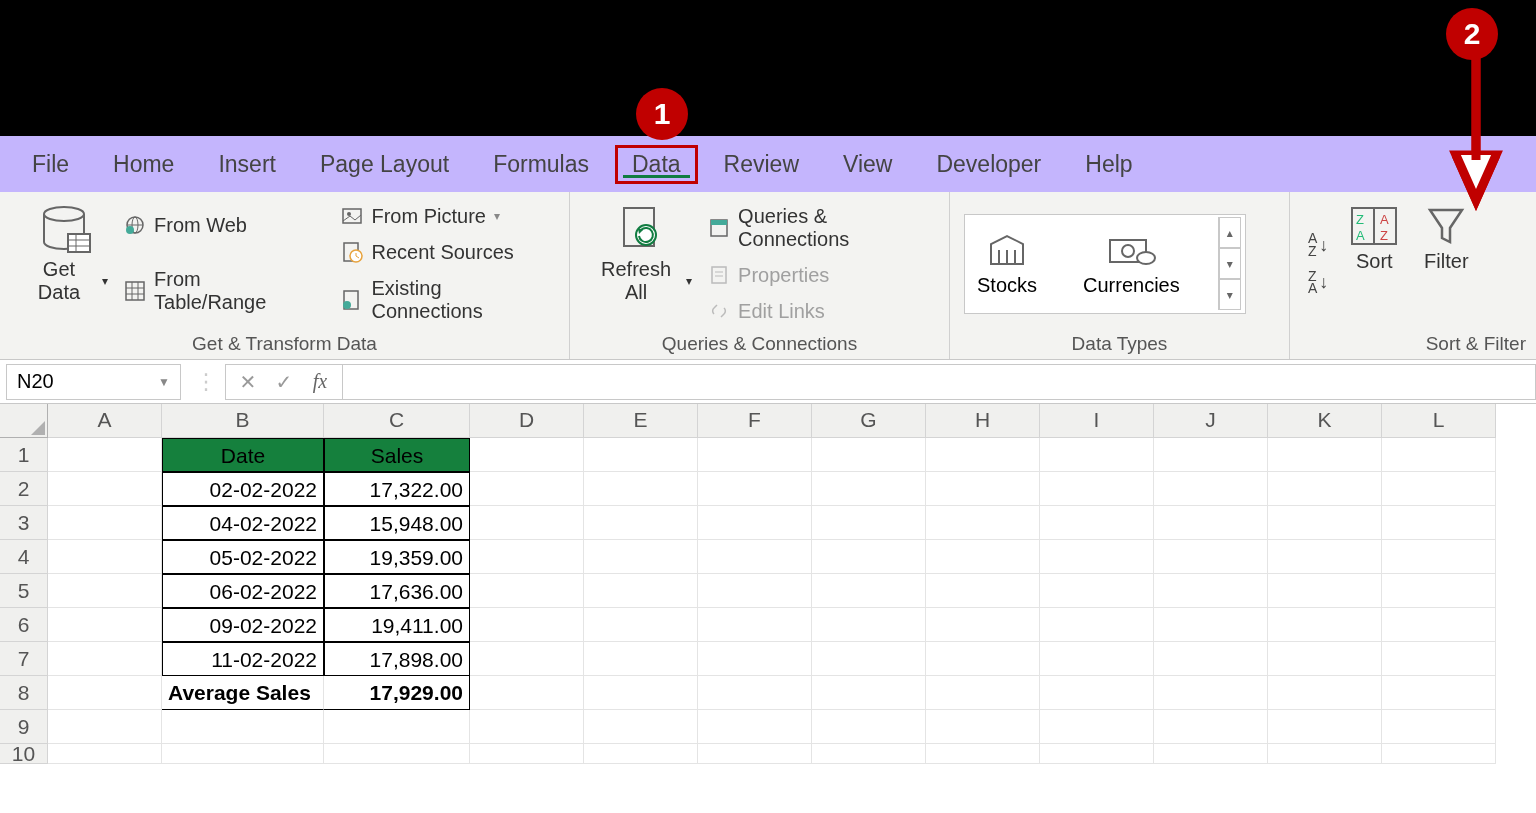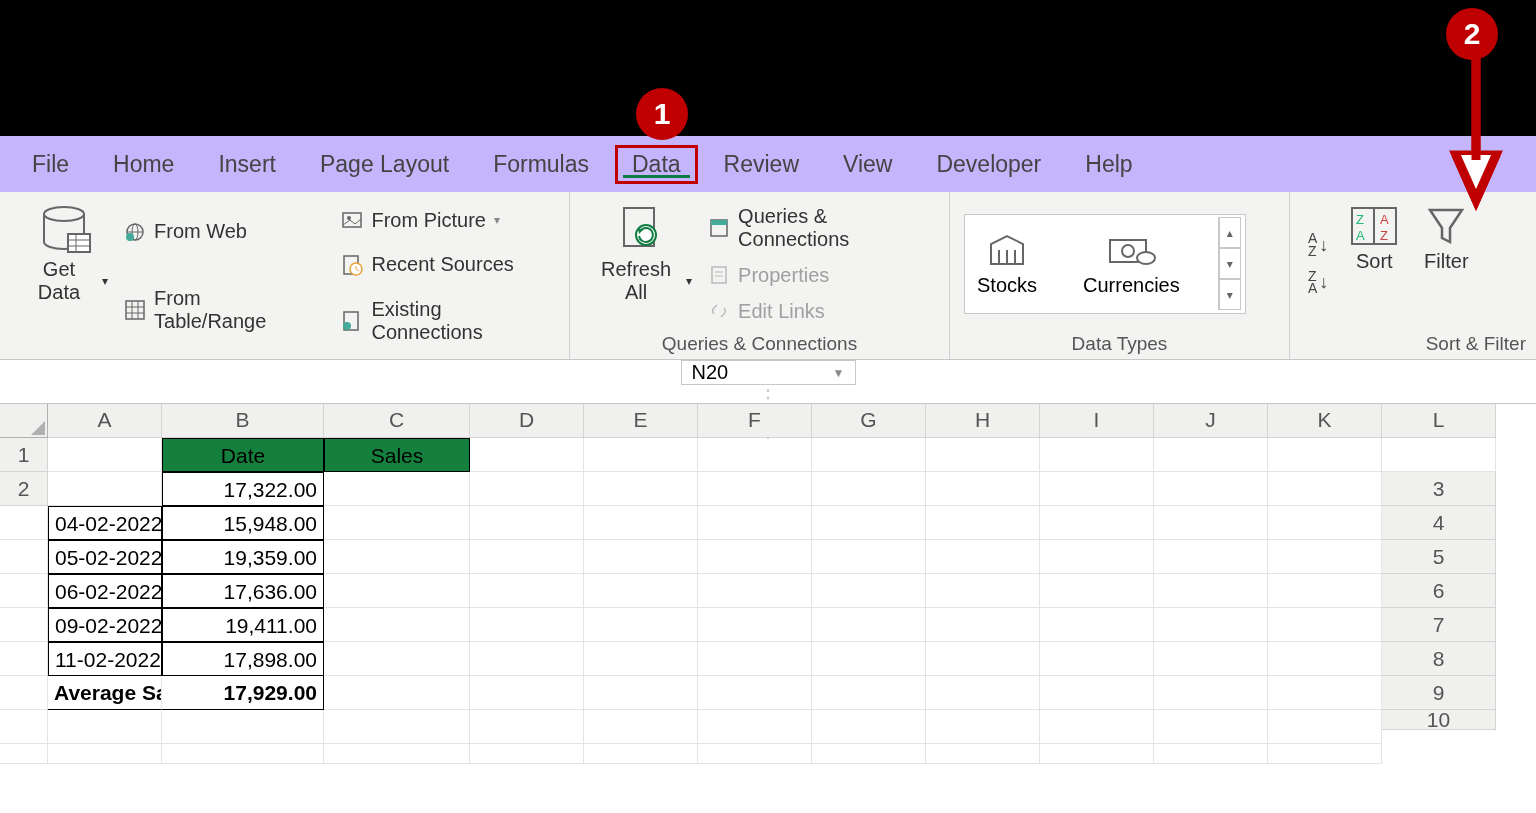--- a/index.html
+++ b/index.html
@@ -119,21 +119,20 @@
   .gallery-ctrls { display: flex; flex-direction: column; border-left: 1px solid #c8c8c8;}
   .gallery-ctrls div { width:22px; height:31px; border:1px solid #c8c8c8; display:flex; align-items:center; justify-content:center; font-size:12px; color:#666;}
   .sort-icons { display: flex; flex-direction: column; gap: 12px; padding: 6px 8px; justify-content: center;}
   .az-btn { font-size: 16px; color: #444; display:flex; align-items:center; gap:2px; line-height:1;}
   .formula-bar {
     display: flex;
     align-items: center;
     height: 44px;
     border-bottom: 1px solid #c8c8c8;
     background: #fff;
-    flex-direction: column;
   }
   .name-box {
     width: 175px;
     height: 36px;
     border: 1px solid #c8c8c8;
     margin: 0 6px;
     padding: 0 10px;
     display: flex;
     align-items: center;
     justify-content: space-between;
@@ -298,20 +297,21 @@
           </div>
         <div class="btn-row">
             <svg width="22" height="22">
               <rect x="3" y="2" width="14" height="18" fill="none" stroke="#666" stroke-width="1.5"></rect>
               <circle cx="6" cy="16" r="4" fill="#4a9"></circle>
             </svg>
             <span>Existing Connections</span>
           </div>
       </div>
     </div>
+    <div class="group-label">Get &amp; Transform Data</div>
   </div>
 
   <div class="ribbon-group" style="width:380px;">
     <div class="group-content">
       <div class="btn-col">
         <svg width="50" height="56">
             <rect x="8" y="6" width="30" height="38" fill="none" stroke="#666" stroke-width="2"></rect>
             <circle cx="30" cy="33" r="10" fill="#fff" stroke="#107c41" stroke-width="2"></circle>
             <path d="M25 28 a7 7 0 1 1 -2 6" fill="none" stroke="#107c41" stroke-width="2"></path>
             <polygon points="22,26 27,28 23,32" fill="#107c41"></polygon>
@@ -450,20 +450,21 @@
     <div class="cell"></div>
     <div class="cell"></div>
     <div class="cell"></div>
     <div class="cell"></div>
     <div class="cell"></div>
     <div class="cell"></div>
     <div class="cell"></div>
 
   <div class="row-header">2</div>
   <div class="cell"></div>
+  <div class="cell boxed right">02-02-2022</div>
   <div class="cell boxed right">17,322.00</div>
   <div class="cell"></div>
     <div class="cell"></div>
     <div class="cell"></div>
     <div class="cell"></div>
     <div class="cell"></div>
     <div class="cell"></div>
     <div class="cell"></div>
     <div class="cell"></div>
     <div class="cell"></div>

